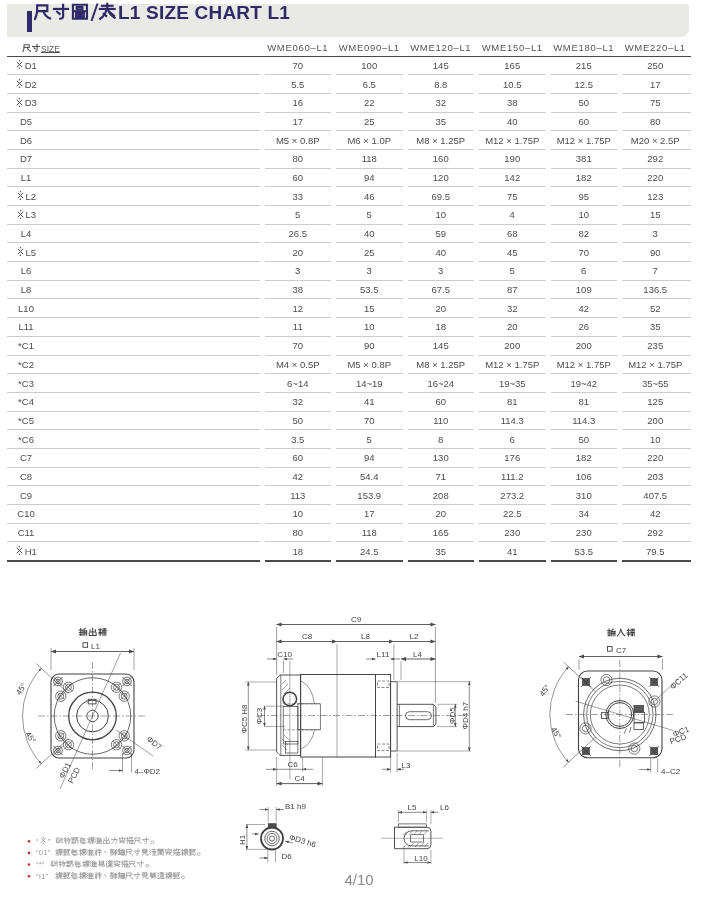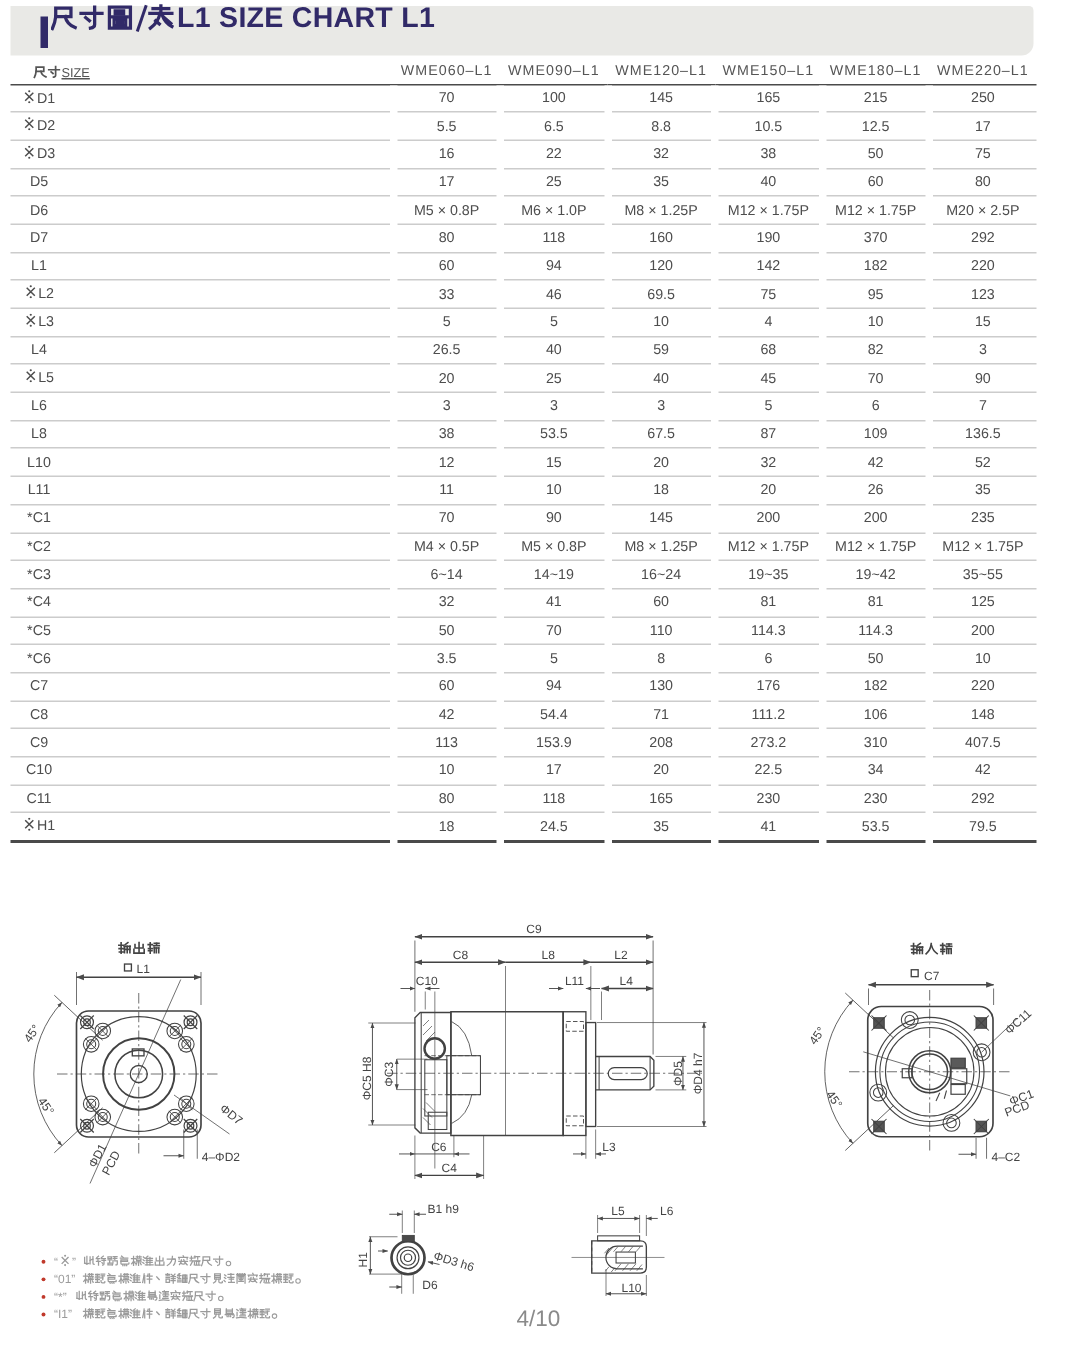--- a/index.html
+++ b/index.html
@@ -135,21 +135,21 @@
         <td>M12 × 1.75P</td>
         <td>M12 × 1.75P</td>
         <td>M20 × 2.5P</td>
       </tr>
 <tr>
         <td class="lb">D7</td>
         <td>80</td>
         <td>118</td>
         <td>160</td>
         <td>190</td>
-        <td>370</td>
+        <td>381</td>
         <td>292</td>
       </tr>
 <tr>
         <td class="lb">L1</td>
         <td>60</td>
         <td>94</td>
         <td>120</td>
         <td>142</td>
         <td>182</td>
         <td>220</td>
@@ -301,21 +301,21 @@
         <td>182</td>
         <td>220</td>
       </tr>
 <tr>
         <td class="lb">C8</td>
         <td>42</td>
         <td>54.4</td>
         <td>71</td>
         <td>111.2</td>
         <td>106</td>
-        <td>148</td>
+        <td>203</td>
       </tr>
 <tr>
         <td class="lb">C9</td>
         <td>113</td>
         <td>153.9</td>
         <td>208</td>
         <td>273.2</td>
         <td>310</td>
         <td>407.5</td>
       </tr>

